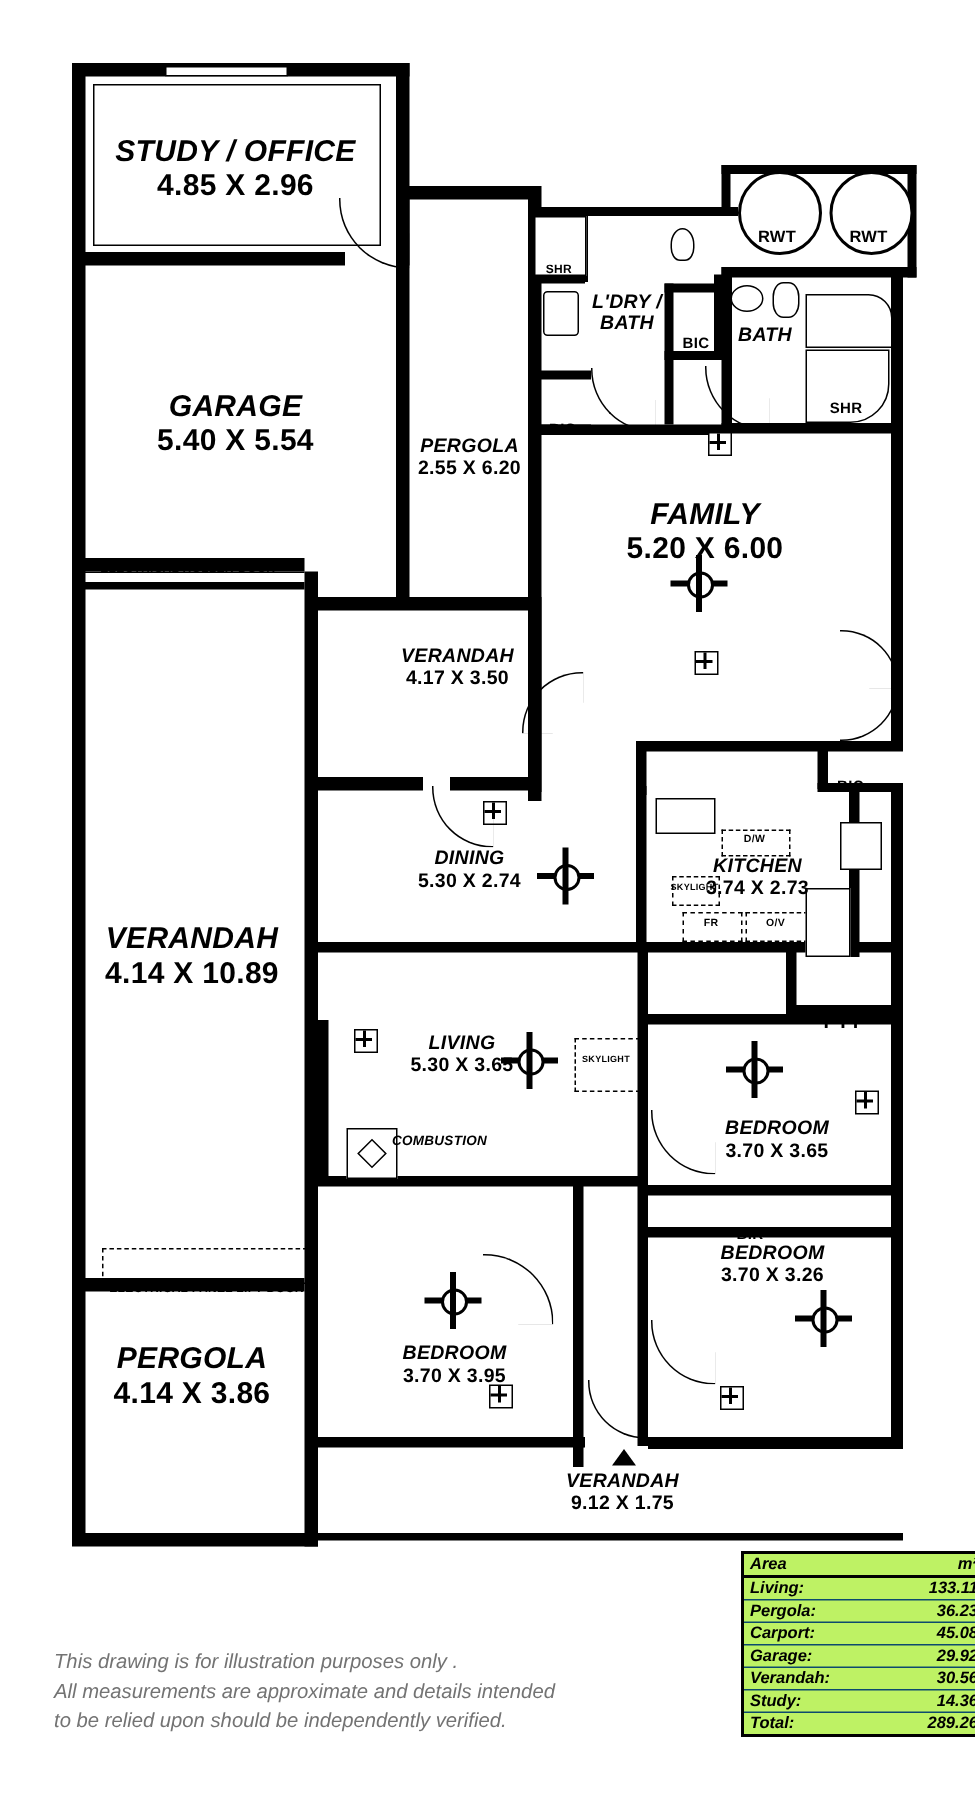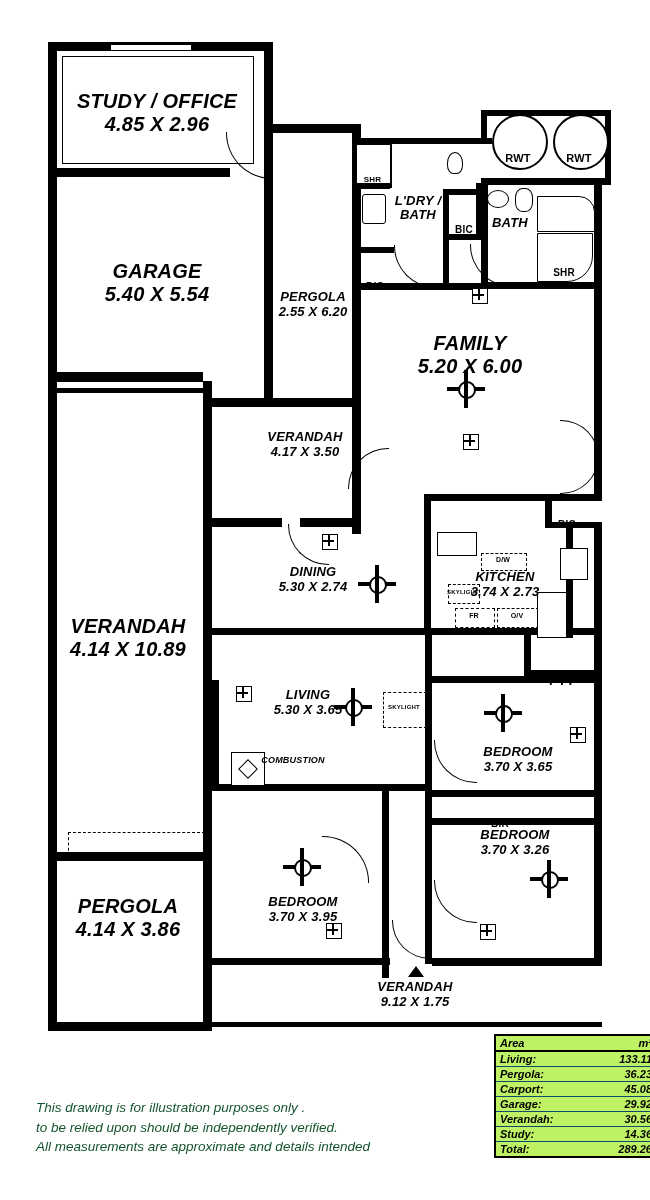--- a/index.html
+++ b/index.html
@@ -1,21 +1,21 @@
 <!DOCTYPE html>
 <html><head>
 <meta charset="utf-8">
 <style>
   html,body{margin:0;padding:0;background:#ffffff;}
   body{width:650px;height:1200px;position:relative;font-family:"Liberation Sans",sans-serif;overflow:hidden;}
   #plan{position:absolute;left:0;top:0;width:650px;height:1200px;}
 
   .lbl{position:absolute;text-align:center;font-weight:bold;color:#000;line-height:1.15;letter-spacing:.2px;}
   .lbl .nm{display:block;font-style:italic;}
-  .lbl .dm{display:block;font-style:italic;font-weight:bold;}
+  .lbl .dm{display:block;font-weight:bold;}
   .md{font-size:13px;}
   .lg{font-size:20px;}
   .tiny{font-size:8px;font-style:normal;font-weight:bold;margin-top:19px;}
   .tiny2{font-size:7px;font-style:normal;font-weight:bold;}
 
   
   .w{position:absolute;background:#000;}
   .wt{position:absolute;border:1px solid #000;background:#fff;}
   .thin{position:absolute;background:#000;}
 
@@ -38,21 +38,21 @@
   .dash{position:absolute;border:1.5px dashed #000;}
   .solidbox{position:absolute;border:1.5px solid #000;background:#fff;}
   .circ{position:absolute;border:2.5px solid #000;border-radius:50%;background:#fff;}
 
   
   #areaTable{position:absolute;left:478px;top:1034px;width:160px;border:2px solid #000;background:#bef264;font-size:11px;font-weight:bold;font-style:italic;margin-left:16px;}
   #areaTable .row{display:flex;justify-content:space-between;padding:1px 4px;border-bottom:1px solid #0c4a6e;}
   #areaTable .row:last-child{border-bottom:none;}
   #areaTable .hdr{border-bottom:2px solid #000;}
 
-  #disclaimer{position:absolute;left:36px;top:1098px;width:400px;font-size:13.5px;font-style:italic;line-height:1.45;color:#14532d;}
+  #disclaimer{position:absolute;left:36px;top:1098px;width:400px;font-size:13.5px;font-style:italic;line-height:1.45;color:#737373;}
   #disclaimer div{white-space:nowrap;}
 </style>
 </head>
 <body>
 
 <div id="plan">
 
   <div class="w" style="left:48px;top:42px;width:9px;height:985px;"></div>
 
   <div class="w" style="left:48px;top:42px;width:225px;height:9px;"></div>
@@ -326,15 +326,15 @@
     <span>14.36</span>
   </div>
   <div class="row">
     <span>Total:</span>
     <span>289.26</span>
   </div>
 </div>
 
 <div id="disclaimer">
   <div>This drawing is for illustration purposes only .</div>
+  <div>All measurements are approximate and details intended</div>
   <div>to be relied upon should be independently verified.</div>
-  <div>All measurements are approximate and details intended</div>
 </div>
 
 </body></html>

